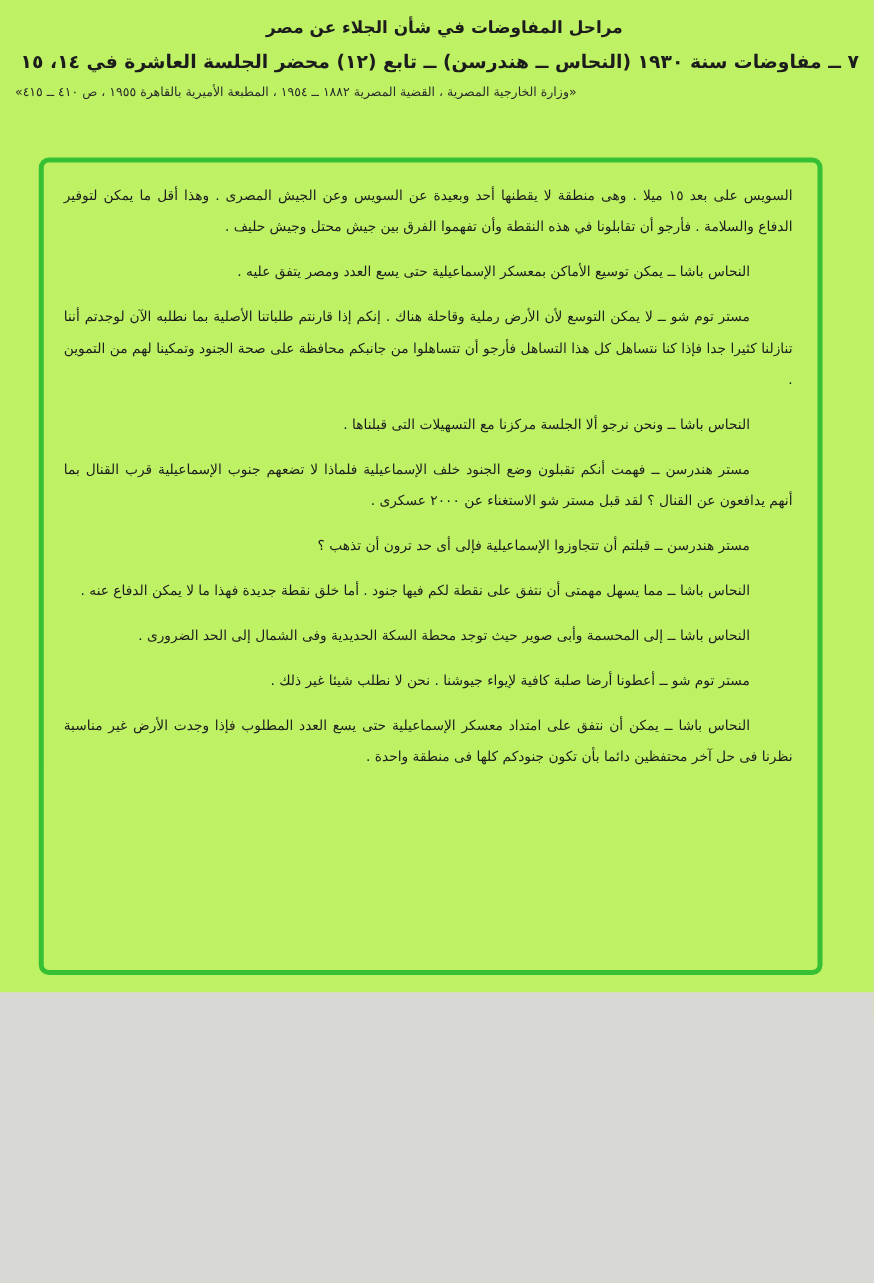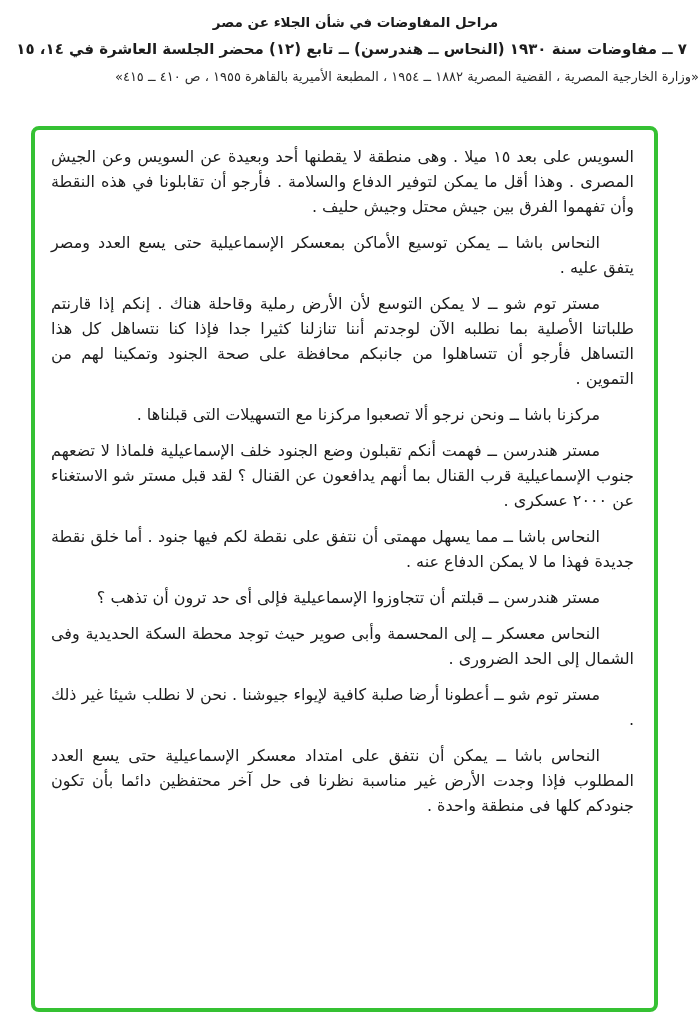--- a/index.html
+++ b/index.html
@@ -3,23 +3,23 @@
 <meta charset="utf-8">
 <style>
   html, body {
     margin: 0;
     padding: 0;
     background: #d8d8d4;
   }
   .page {
     position: relative;
     width: 699px;
-    height: 1026px;
+    height: 794px;
     margin: 0 auto;
-    background: #ffffff;
+    background: #bef264;
     color: #1c1c1c;
     font-family: "DejaVu Sans", sans-serif;
     direction: rtl;
     overflow: hidden;
     box-sizing: border-box;
     padding-left: 12px;
   }
   .header {
     padding-top: 14px;
   }
@@ -32,40 +32,40 @@
   .subtitle {
     text-align: center;
     font-size: 15px;
     font-weight: bold;
     margin-top: 10px;
     padding: 0 12px;
     white-space: nowrap;
     overflow: hidden;
   }
   .source {
-    text-align: right;
-    font-size: 13px;
+    text-align: left;
+    font-size: 10px;
     margin-top: 11px;
     color: #2b2b2b;
   }
   .highlight-box {
     position: absolute;
     top: 126px;
     left: 31px;
     right: 41px;
     bottom: 14px;
     border: 4px solid #35c133;
     border-radius: 8px;
     box-sizing: border-box;
     padding: 14px 20px 8px 16px;
     overflow: hidden;
   }
   .highlight-box p {
     margin: 0 0 11px 0;
-    font-size: 16px;
+    font-size: 11px;
     line-height: 25px;
     text-align: justify;
     text-align-last: right;
   }
   .highlight-box p.speaker {
     text-indent: 34px;
   }
 </style>
 </head>
 <body>
@@ -75,22 +75,22 @@
   <div class="header">
     <div class="title">مراحل المفاوضات في شأن الجلاء عن مصر</div>
     <div class="subtitle">٧ ــ مفاوضات سنة ١٩٣٠ (النحاس ــ هندرسن) ــ تابع (١٢) محضر الجلسة العاشرة في ١٤، ١٥ أبريل ١٩٣٠</div>
     <div class="source">«وزارة الخارجية المصرية ، القضية المصرية ١٨٨٢ ــ ١٩٥٤ ، المطبعة الأميرية بالقاهرة ١٩٥٥ ، ص ٤١٠ ــ ٤١٥»</div>
   </div>
 
   <div class="highlight-box">
     <p>السويس على بعد ١٥ ميلا . وهى منطقة لا يقطنها أحد وبعيدة عن السويس وعن الجيش المصرى . وهذا أقل ما يمكن لتوفير الدفاع والسلامة . فأرجو أن تقابلونا في هذه النقطة وأن تفهموا الفرق بين جيش محتل وجيش حليف .</p>
     <p class="speaker">النحاس باشا ــ يمكن توسيع الأماكن بمعسكر الإسماعيلية حتى يسع العدد ومصر يتفق عليه .</p>
     <p class="speaker">مستر توم شو ــ لا يمكن التوسع لأن الأرض رملية وقاحلة هناك . إنكم إذا قارنتم طلباتنا الأصلية بما نطلبه الآن لوجدتم أننا تنازلنا كثيرا جدا فإذا كنا نتساهل كل هذا التساهل فأرجو أن تتساهلوا من جانبكم محافظة على صحة الجنود وتمكينا لهم من التموين .</p>
-    <p class="speaker">مركزنا باشا ــ ونحن نرجو ألا تصعبوا مركزنا مع التسهيلات التى قبلناها .</p>
+    <p class="speaker">النحاس باشا ــ ونحن نرجو ألا الجلسة مركزنا مع التسهيلات التى قبلناها .</p>
     <p class="speaker">مستر هندرسن ــ فهمت أنكم تقبلون وضع الجنود خلف الإسماعيلية فلماذا لا تضعهم جنوب الإسماعيلية قرب القنال بما أنهم يدافعون عن القنال ؟ لقد قبل مستر شو الاستغناء عن ٢٠٠٠ عسكرى .</p>
+    <p class="speaker">مستر هندرسن ــ قبلتم أن تتجاوزوا الإسماعيلية فإلى أى حد ترون أن تذهب ؟</p>
     <p class="speaker">النحاس باشا ــ مما يسهل مهمتى أن نتفق على نقطة لكم فيها جنود . أما خلق نقطة جديدة فهذا ما لا يمكن الدفاع عنه .</p>
-    <p class="speaker">مستر هندرسن ــ قبلتم أن تتجاوزوا الإسماعيلية فإلى أى حد ترون أن تذهب ؟</p>
-    <p class="speaker">النحاس معسكر ــ إلى المحسمة وأبى صوير حيث توجد محطة السكة الحديدية وفى الشمال إلى الحد الضرورى .</p>
+    <p class="speaker">النحاس باشا ــ إلى المحسمة وأبى صوير حيث توجد محطة السكة الحديدية وفى الشمال إلى الحد الضرورى .</p>
     <p class="speaker">مستر توم شو ــ أعطونا أرضا صلبة كافية لإيواء جيوشنا . نحن لا نطلب شيئا غير ذلك .</p>
     <p class="speaker">النحاس باشا ــ يمكن أن نتفق على امتداد معسكر الإسماعيلية حتى يسع العدد المطلوب فإذا وجدت الأرض غير مناسبة نظرنا فى حل آخر محتفظين دائما بأن تكون جنودكم كلها فى منطقة واحدة .</p>
   </div>
 
 </div>
 
 </body></html>

